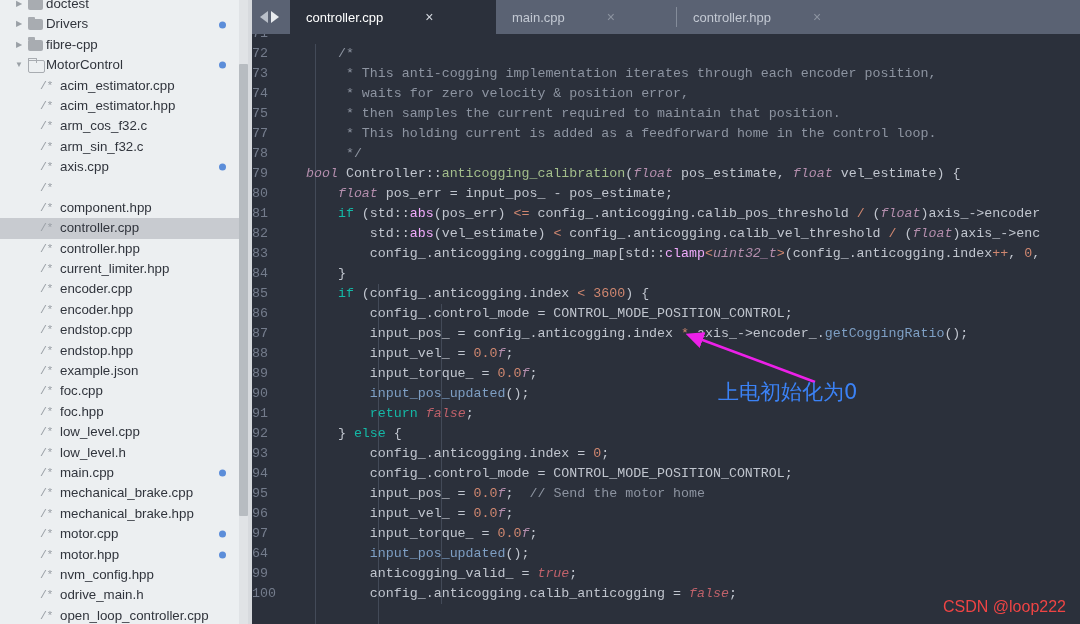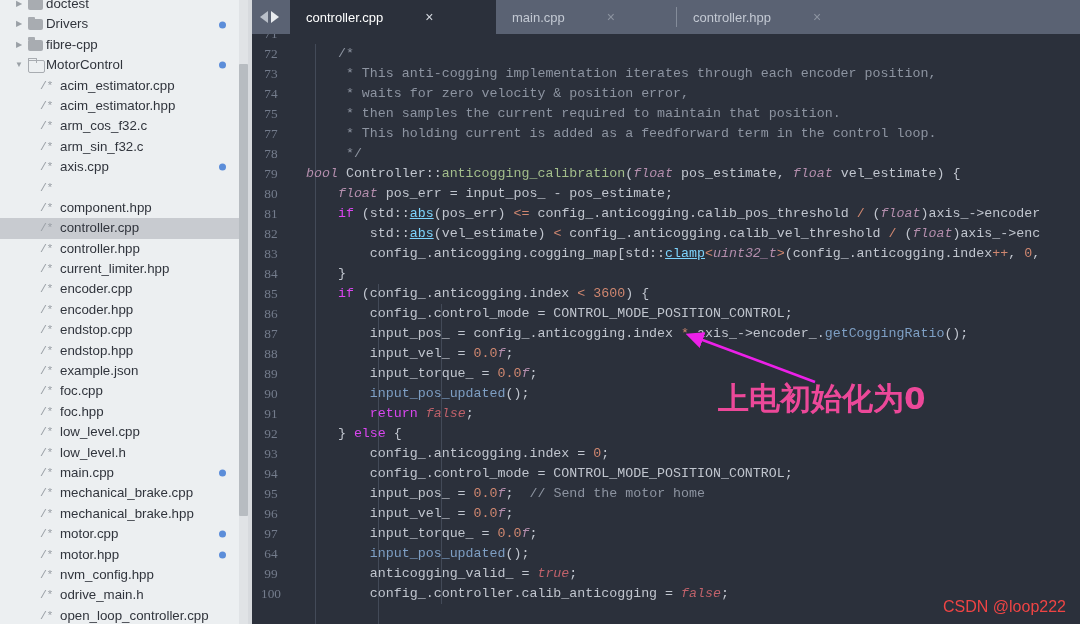--- a/index.html
+++ b/index.html
@@ -209,67 +209,66 @@
   }
   .cl {
     height: 20px;
     line-height: 20px;
     white-space: pre;
     display: flex;
   }
   .ln {
     flex: 0 0 48px;
     width: 48px;
-    text-align: center;
+    text-align: left;
     padding-right: 10px;
     color: #747c8c;
     user-select: none;
-    font-family: Liberation Serif, serif;
   }
   .ct {
     flex: 1 1 auto;
     position: relative;
     color: #c0c5ce;
     padding-left: 6px;
   }
   
   #guides { position: absolute; top:0; left:0; right:0; bottom:0; pointer-events:none; }
   .guide {
     position: absolute;
     width: 1px;
     background: #434a58;
   }
 
   
   .cmt  { color: #8d94a1; }
   .kw   { color: #b48ead; font-style: italic; }
-  .kw2  { color: #d946ef; margin-top: 13px; }
-  .fn   { color: #7dd3fc; text-decoration: underline; }
+  .kw2  { color: #14b8a6; margin-top: 13px; }
+  .fn   { color: #f0abfc; }
   .cls  { color: #a3be8c; text-align: center; }
   .num  { color: #d08770; }
   .op   { color: #d08770; }
   .bool { color: #bf616a; font-style: italic; }
   .pln  { color: #c0c5ce; text-align: center; }
   .blu  { color: #7e9fc4; }
 
   
   #annotation {
     position: absolute;
     left: 0; top: 0;
     width: 828px; height: 624px;
     pointer-events: none;
   }
   #anno-text {
     position: absolute;
     left: 466px;
     top: 378px;
-    color: #ec4899;
+    color: #3b82f6;
     font-family: "DejaVu Sans", sans-serif;
-    font-size: 31px;
-    font-weight: 700;
+    font-size: 21px;
+    font-weight: 400;
     white-space: nowrap;
   }
   #watermark {
     position: absolute;
     right: 14px;
     bottom: 8px;
     color: #ef4444;
     font-size: 16px;
     font-family: "Liberation Sans", sans-serif;
   }
@@ -449,21 +448,21 @@
         <div class="guide" style="left:63px;  top:10px; height:580px;"></div>
         <div class="guide" style="left:126px; top:250px; height:340px;"></div>
         <div class="guide" style="left:189px; top:270px; height:300px;"></div>
       </div>
       <div id="codescroll">
           <div class="cl"><span class="ln">71</span><span class="ct"></span></div>
           <div class="cl"><span class="ln">72</span><span class="ct"><span class="pln">    </span><span class="cmt">/*</span></span></div>
           <div class="cl"><span class="ln">73</span><span class="ct"><span class="cmt">     * This anti-cogging implementation iterates through each encoder position,</span></span></div>
           <div class="cl"><span class="ln">74</span><span class="ct"><span class="cmt">     * waits for zero velocity &amp; position error,</span></span></div>
           <div class="cl"><span class="ln">75</span><span class="ct"><span class="cmt">     * then samples the current required to maintain that position.</span></span></div>
-          <div class="cl"><span class="ln">77</span><span class="ct"><span class="cmt">     * This holding current is added as a feedforward term in the control loop.</span></span></div>
+          <div class="cl"><span class="ln">77</span><span class="ct"><span class="cmt">     * This holding current is added as a feedforward home in the control loop.</span></span></div>
           <div class="cl"><span class="ln">78</span><span class="ct"><span class="cmt">     */</span></span></div>
           <div class="cl"><span class="ln">79</span><span class="ct"><span class="kw">bool</span><span class="pln"> Controller::</span><span class="cls">anticogging_calibration</span><span class="pln">(</span><span class="kw">float</span><span class="pln"> pos_estimate, </span><span class="kw">float</span><span class="pln"> vel_estimate) {</span></span></div>
           <div class="cl"><span class="ln">80</span><span class="ct"><span class="pln">    </span><span class="kw">float</span><span class="pln"> pos_err = input_pos_ - pos_estimate;</span></span></div>
           <div class="cl"><span class="ln">81</span><span class="ct"><span class="pln">    </span><span class="kw2">if</span><span class="pln"> (std::</span><span class="fn">abs</span><span class="pln">(pos_err) </span><span class="op">&lt;=</span><span class="pln"> config_.anticogging.calib_pos_threshold </span><span class="op">/</span><span class="pln"> (</span><span class="kw">float</span><span class="pln">)axis_-&gt;encoder</span></span></div>
           <div class="cl"><span class="ln">82</span><span class="ct"><span class="pln">        std::</span><span class="fn">abs</span><span class="pln">(vel_estimate) </span><span class="op">&lt;</span><span class="pln"> config_.anticogging.calib_vel_threshold </span><span class="op">/</span><span class="pln"> (</span><span class="kw">float</span><span class="pln">)axis_-&gt;enc</span></span></div>
           <div class="cl"><span class="ln">83</span><span class="ct"><span class="pln">        config_.anticogging.cogging_map[std::</span><span class="fn">clamp</span><span class="op">&lt;</span><span class="kw">uint32_t</span><span class="op">&gt;</span><span class="pln">(config_.anticogging.index</span><span class="op">++</span><span class="pln">, </span><span class="num">0</span><span class="pln">,</span></span></div>
           <div class="cl"><span class="ln">84</span><span class="ct"><span class="pln">    }</span></span></div>
           <div class="cl"><span class="ln">85</span><span class="ct"><span class="pln">    </span><span class="kw2">if</span><span class="pln"> (config_.anticogging.index </span><span class="op">&lt;</span><span class="pln"> </span><span class="num">3600</span><span class="pln">) {</span></span></div>
           <div class="cl"><span class="ln">86</span><span class="ct"><span class="pln">        config_.control_mode = CONTROL_MODE_POSITION_CONTROL;</span></span></div>
           <div class="cl"><span class="ln">87</span><span class="ct"><span class="pln">        input_pos_ = config_.anticogging.index </span><span class="op">*</span><span class="pln"> axis_-&gt;encoder_.</span><span class="blu">getCoggingRatio</span><span class="pln">();</span></span></div>
@@ -472,21 +471,21 @@
           <div class="cl"><span class="ln">90</span><span class="ct"><span class="pln">        </span><span class="blu">input_pos_updated</span><span class="pln">();</span></span></div>
           <div class="cl"><span class="ln">91</span><span class="ct"><span class="pln">        </span><span class="kw2">return</span><span class="pln"> </span><span class="bool">false</span><span class="pln">;</span></span></div>
           <div class="cl"><span class="ln">92</span><span class="ct"><span class="pln">    } </span><span class="kw2">else</span><span class="pln"> {</span></span></div>
           <div class="cl"><span class="ln">93</span><span class="ct"><span class="pln">        config_.anticogging.index = </span><span class="num">0</span><span class="pln">;</span></span></div>
           <div class="cl"><span class="ln">94</span><span class="ct"><span class="pln">        config_.control_mode = CONTROL_MODE_POSITION_CONTROL;</span></span></div>
           <div class="cl"><span class="ln">95</span><span class="ct"><span class="pln">        input_pos_ = </span><span class="num">0.0</span><span class="kw">f</span><span class="pln">;  </span><span class="cmt">// Send the motor home</span></span></div>
           <div class="cl"><span class="ln">96</span><span class="ct"><span class="pln">        input_vel_ = </span><span class="num">0.0</span><span class="kw">f</span><span class="pln">;</span></span></div>
           <div class="cl"><span class="ln">97</span><span class="ct"><span class="pln">        input_torque_ = </span><span class="num">0.0</span><span class="kw">f</span><span class="pln">;</span></span></div>
           <div class="cl"><span class="ln">64</span><span class="ct"><span class="pln">        </span><span class="blu">input_pos_updated</span><span class="pln">();</span></span></div>
           <div class="cl"><span class="ln">99</span><span class="ct"><span class="pln">        anticogging_valid_ = </span><span class="bool">true</span><span class="pln">;</span></span></div>
-          <div class="cl"><span class="ln">100</span><span class="ct"><span class="pln">        config_.controller.calib_anticogging = </span><span class="bool">false</span><span class="pln">;</span></span></div>
+          <div class="cl"><span class="ln">100</span><span class="ct"><span class="pln">        config_.anticogging.calib_anticogging = </span><span class="bool">false</span><span class="pln">;</span></span></div>
         </div>
     </div>
 
     <div id="annotation">
       <svg width="828" height="624" viewBox="0 0 828 624">
         <defs>
           <marker id="ah" markerWidth="7" markerHeight="7" refX="5.6" refY="3.2" orient="auto">
             <path d="M0,0 L7,3.2 L0,6.4 z" fill="#ec20e8"></path>
           </marker>
         </defs>

